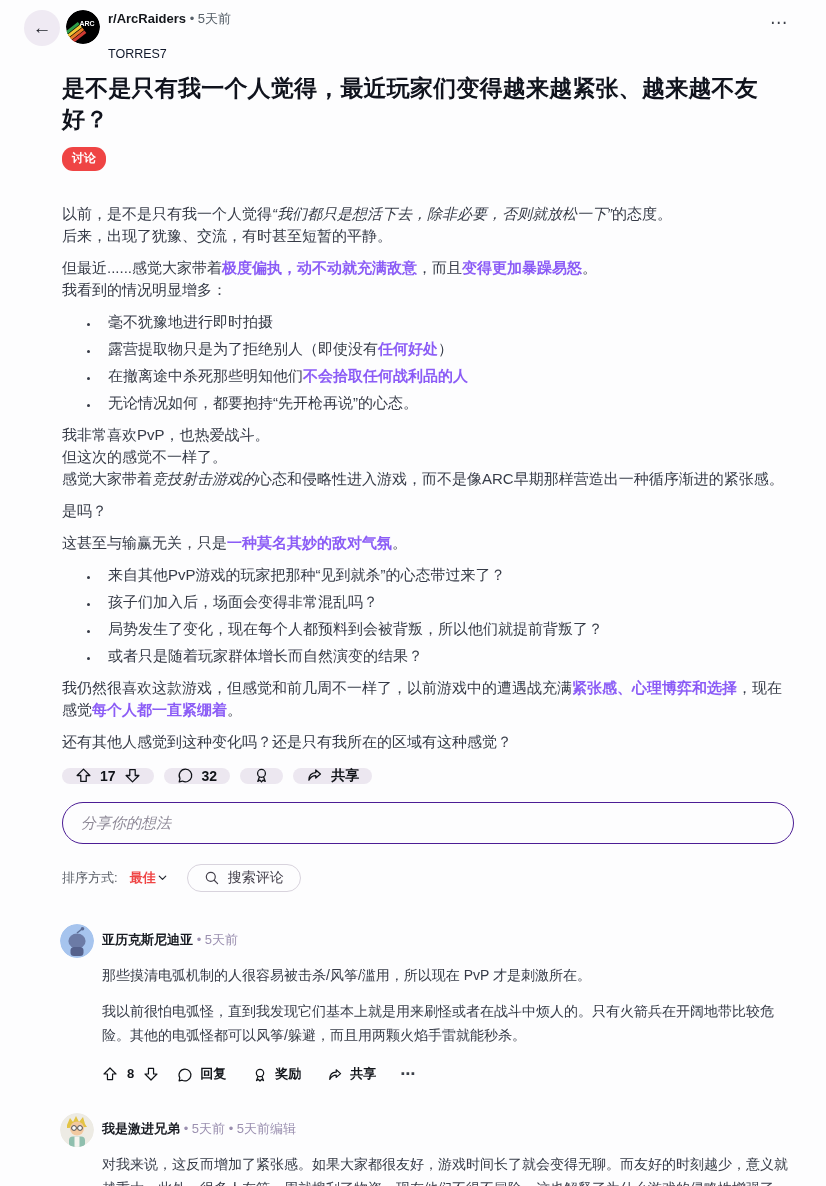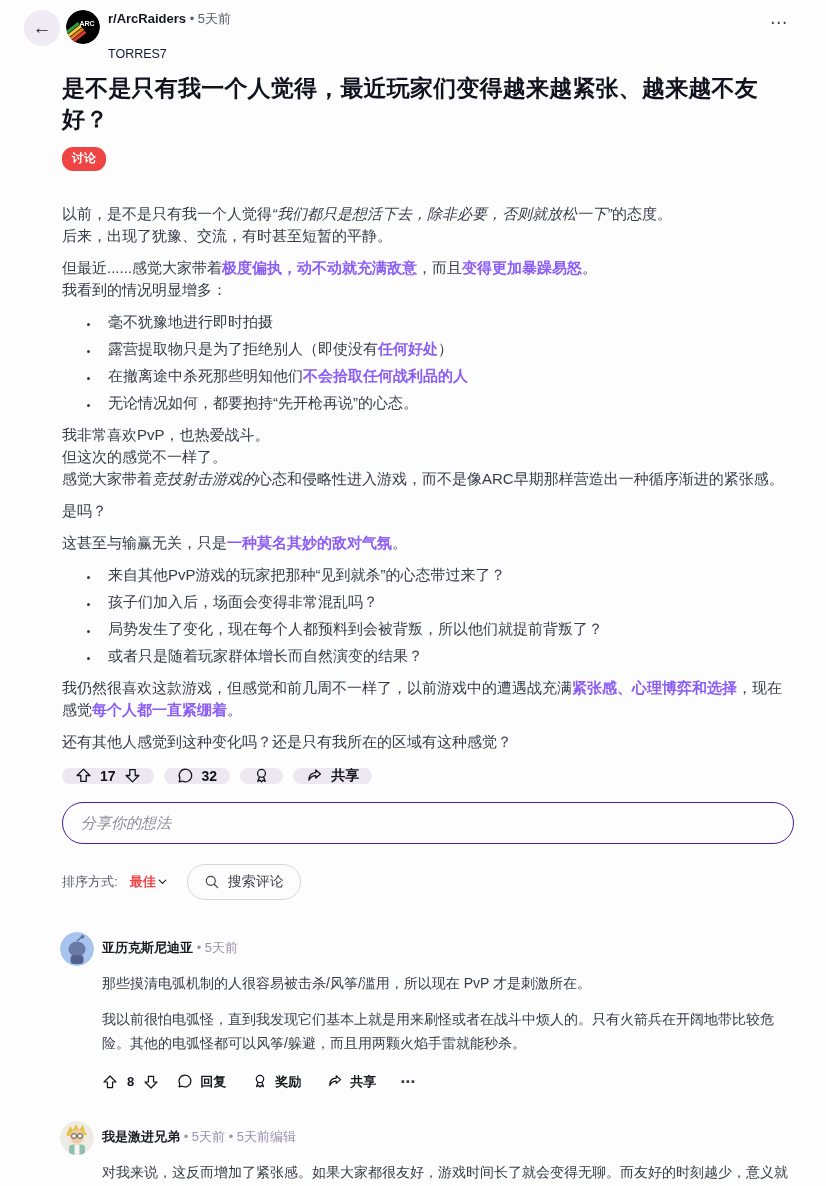--- a/index.html
+++ b/index.html
@@ -64,34 +64,34 @@
   }
   .composer::placeholder { color:#8e8997; opacity:1; }
 
   
   .sort-row { display:flex; align-items:center; margin-top:20px; gap:6px; }
   .sort-label { font-size:13px; color:#5b5f68; }
   .sort-select { display:inline-flex; align-items:center; margin-left:6px;
     font-size:13px; font-weight:700; color:#ef4444; cursor:pointer; }
   .search-pill {
     margin-left:12px; display:inline-flex; align-items:center; gap:8px;
-    border:1px solid #d8d3dd; border-radius:18px; height:36px; padding:0 16px;
+    border:1px solid #d8d3dd; border-radius:18px; height:28px; padding:0 16px;
     font-size:14px; color:#44404c; cursor:pointer; background:#fdfdfe;
   }
 
   
   .comments { margin-top:32px; }
   .comment { position:relative; padding-left:40px; margin-bottom:24px; max-width:736px; }
   .c-avatar { position:absolute; left:-2px; top:0; width:34px; height:34px; border-radius:50%; overflow:hidden; cursor:pointer; }
   .c-meta { font-size:13px; padding-top:7px; color:#9b90b0; }
   .c-meta .c-author { font-weight:700; color:#191c23; cursor:pointer; }
   .c-body { margin-top:14px; font-size:14px; line-height:24px; color:#363b47; }
   .c-body p { margin-bottom:12px; }
   .c-actions { display:flex; align-items:center; gap:10px; margin-top:8px; color:#14171c; font-size:13px; font-weight:600; }
-  .c-act { display:inline-flex; align-items:flex-start; gap:7px; cursor:pointer; padding:6px 8px; border-radius:15px; }
+  .c-act { display:inline-flex; align-items:flex-end; gap:7px; cursor:pointer; padding:6px 8px; border-radius:15px; }
   .c-votes { display:inline-flex; align-items:center; gap:9px; }
   .c-more { font-size:15px; letter-spacing:1px; color:#3c4049; cursor:pointer; padding:0 6px; }
 </style>
 </head>
 <body>
 
 <div class="page">
 
   <div class="post-header">
     <div class="back-btn">

